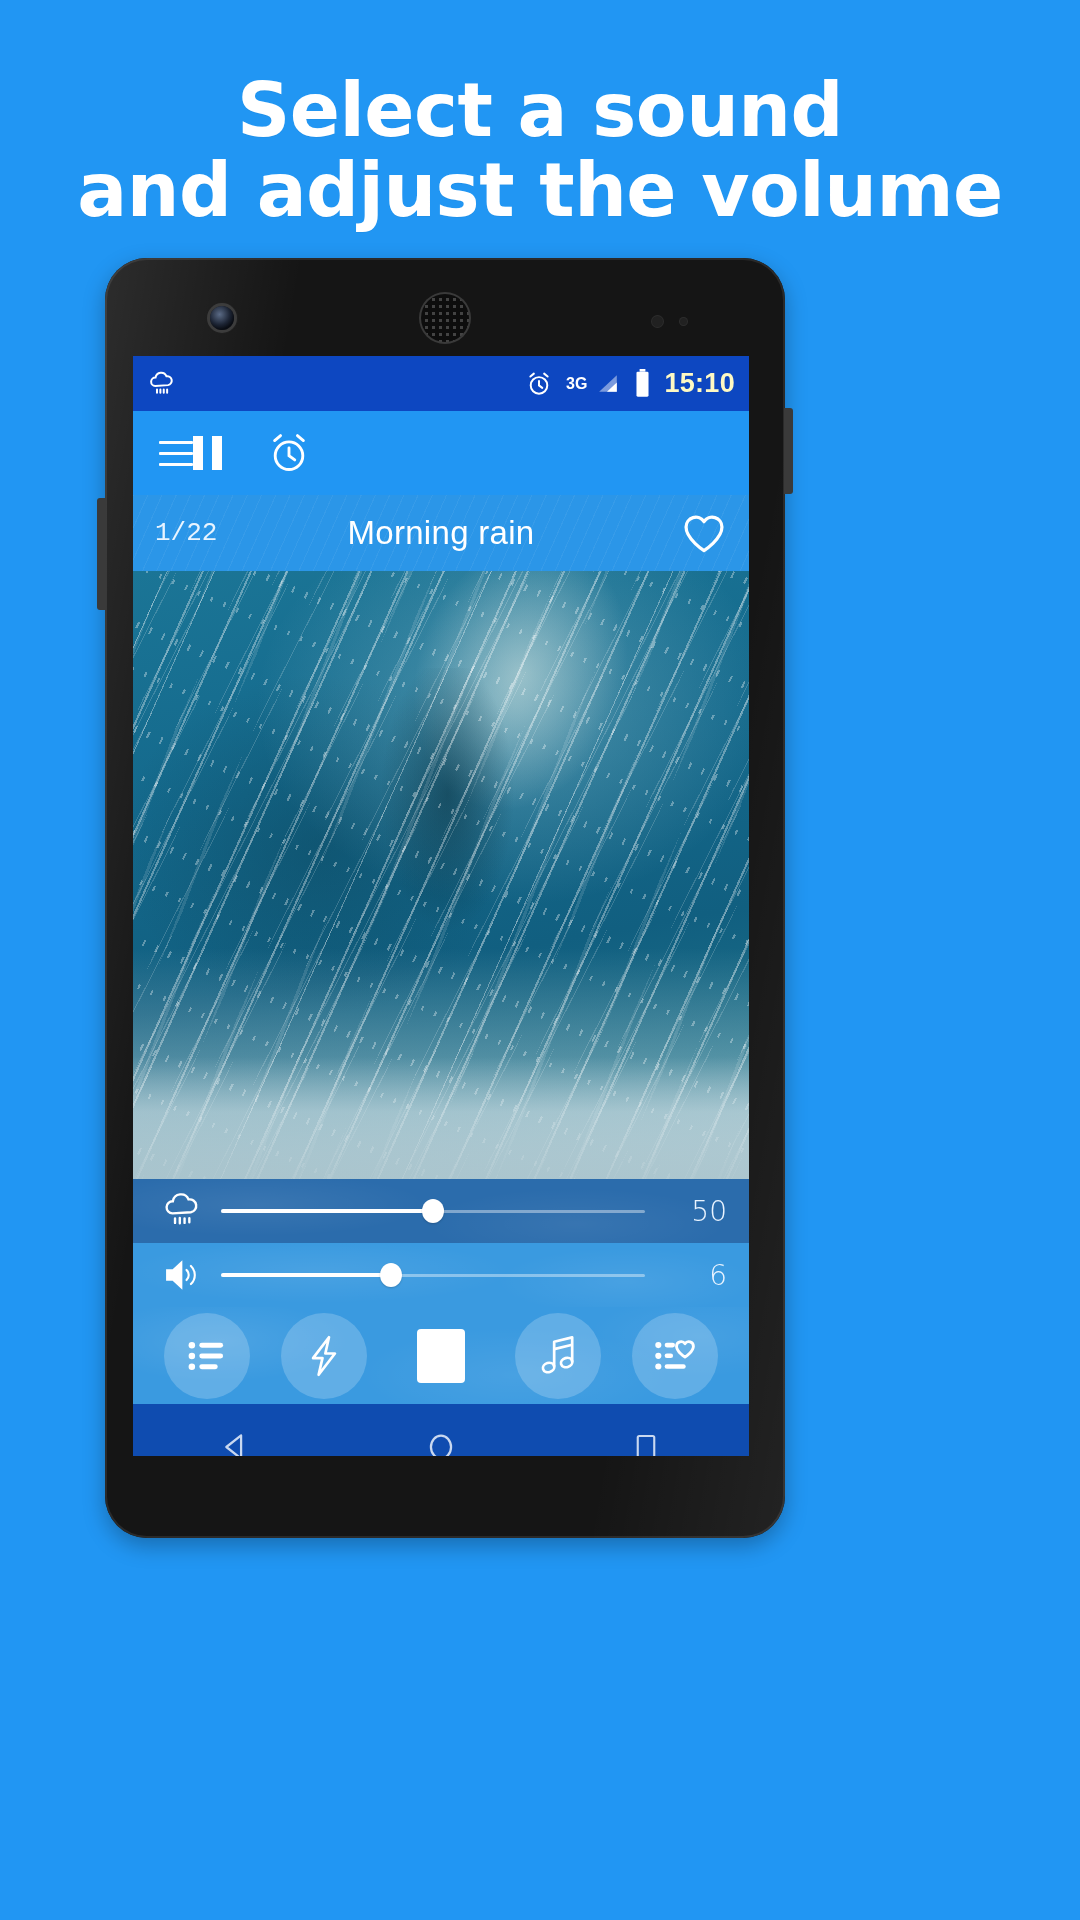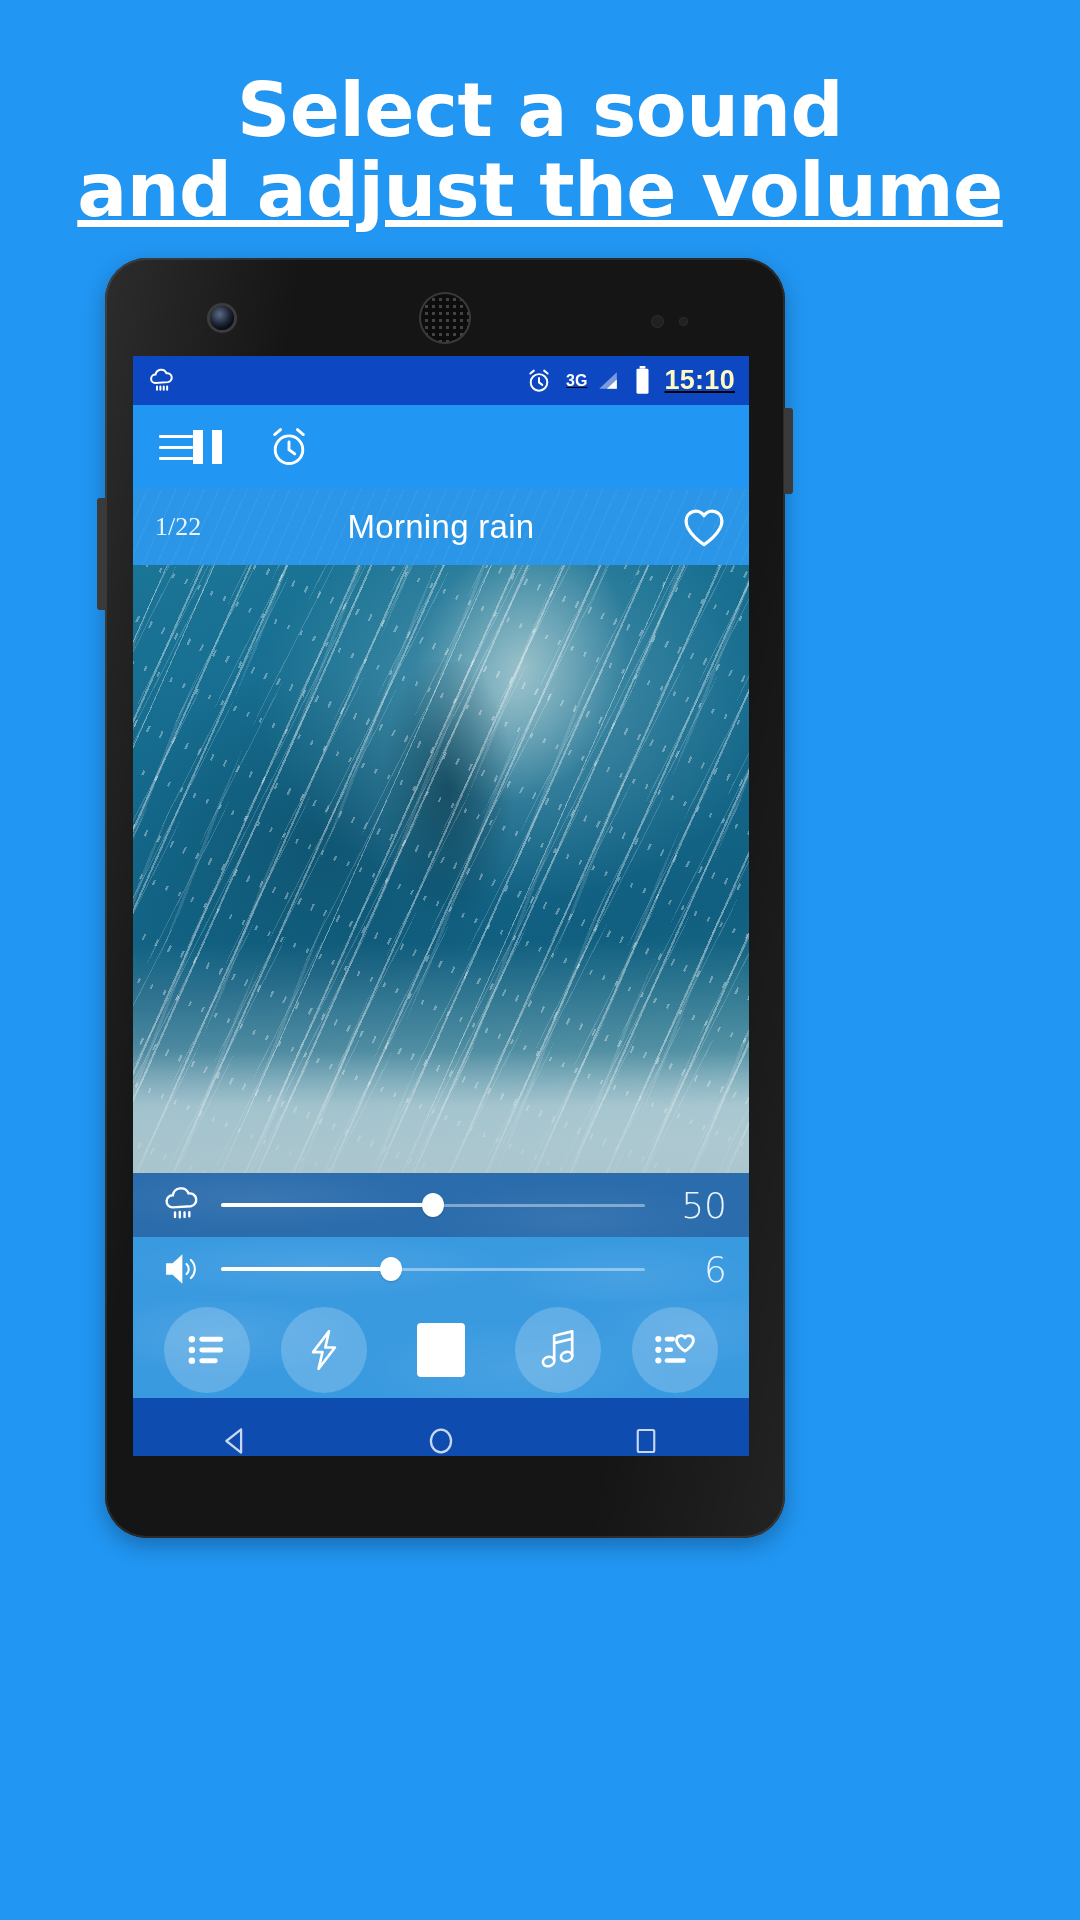--- a/index.html
+++ b/index.html
@@ -15,21 +15,21 @@
   
   .headline {
     position:absolute; top:38px; left:0; width:1080px;
     text-align:center; color:#ffffff;
     font-family:"DejaVu Sans", sans-serif;
     font-weight:bold;
     font-size:74px; line-height:80px;
     letter-spacing:-0.5px;
     text-shadow:0 1px 0 rgba(0,0,0,.04);
   }
-  .headline .l2 { display:block;text-decoration:underline; }
+  .headline .l2 { display:block; }
 
   
   .phone {
     position:absolute; left:105px; top:226px;
     width:680px; height:1280px;
     background:#151515;
     border-radius:42px;
     box-shadow:0 0 0 2px #2a2a2a inset, 0 8px 22px rgba(0,0,0,.28);
     overflow:visible;
   }
@@ -71,22 +71,22 @@
 
   
   .screen {
     position:absolute; left:28px; top:98px;
     width:616px; height:1100px;
     background:#1976d2; overflow:hidden;
   }
 
   
   .statusbar {
-    position:relative; height:49px; background:#0d47c1;
-    display:flex; align-items:center; padding:0 14px;text-decoration:underline;
+    position:relative; height:55px; background:#0d47c1;
+    display:flex; align-items:center; padding:0 14px;
   }
   .sb-left { display:flex; align-items:center; flex:1; }
   .sb-right{ display:flex; align-items:center; gap:13px; }
   .sb-time {
     color:#fef9c3; font-size:27px; font-weight:bold; letter-spacing:.3px;
     font-family:"Liberation Sans", sans-serif;
   }
   .sb-3g { color:#fff; font-size:16px; font-weight:bold; line-height:1; margin-right:-4px; }
   .icon-wrap{ display:flex; align-items:center; }
 
@@ -110,21 +110,21 @@
     position:relative; height:76px;
     background:#2b96e8;
     display:flex; align-items:center; padding:0 22px;
     overflow:hidden;
   }
   .trackbar::after{
     content:""; position:absolute; inset:0; pointer-events:none;
     background:repeating-linear-gradient(114deg, rgba(255,255,255,.055) 0 1px, rgba(255,255,255,0) 1px 13px);
   }
   .track-index{ color:#e8f4ff; font-size:26px; width:120px; position:relative; z-index:2;
-    font-family:Liberation Serif, serif; font-weight:300;}
+    font-family:Liberation Mono, monospace; font-weight:300;}
   .track-name{ flex:1; text-align:center; color:#ffffff; font-size:33px; position:relative; z-index:2;
     font-family:Liberation Sans, sans-serif; font-weight:300; letter-spacing:.3px; }
   .fav-btn{ width:120px; display:flex; justify-content:flex-end; position:relative; z-index:2; cursor:pointer; }
 
   
   .artwork {
     position:relative; height:608px; overflow:hidden;
     background:
       linear-gradient(180deg, rgba(255,255,255,0) 62%, rgba(222,233,236,.38) 86%, rgba(205,220,226,.62) 100%),
       radial-gradient(ellipse 70% 55% at 62% 22%, rgba(160,205,215,.40) 0%, rgba(160,205,215,0) 60%),
@@ -188,21 +188,21 @@
   }
   .slider-bg{ position:absolute; left:0; right:0; height:3px; background:rgba(255,255,255,.40); border-radius:2px; }
   .slider-fill{ position:absolute; left:0; height:4px; background:#ffffff; border-radius:2px; }
   .slider-knob{
     position:absolute; width:22px; height:24px; border-radius:50%;
     background:#ffffff; transform:translateX(-11px);
     box-shadow:0 1px 2px rgba(0,0,0,.18);
   }
   .slider-val{
     position:relative; z-index:2; width:66px; text-align:right; color:#eaf4ff;
-    font-size:36px; font-family:"DejaVu Sans", sans-serif; font-weight:300;
+    font-size:28px; font-family:"DejaVu Sans", sans-serif; font-weight:300;
   }
 
   
   .actionbar{
     position:relative; height:97px; background:#3a9ae0;
     display:flex; align-items:center; justify-content:space-around;
     padding:0 16px; overflow:hidden;
   }
   .actionbar::after{
     content:""; position:absolute; inset:0; pointer-events:none;

